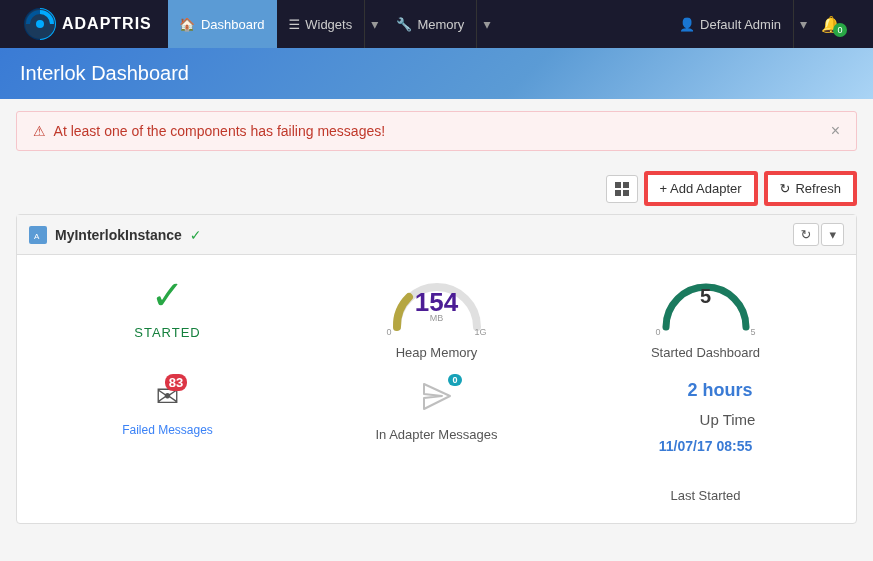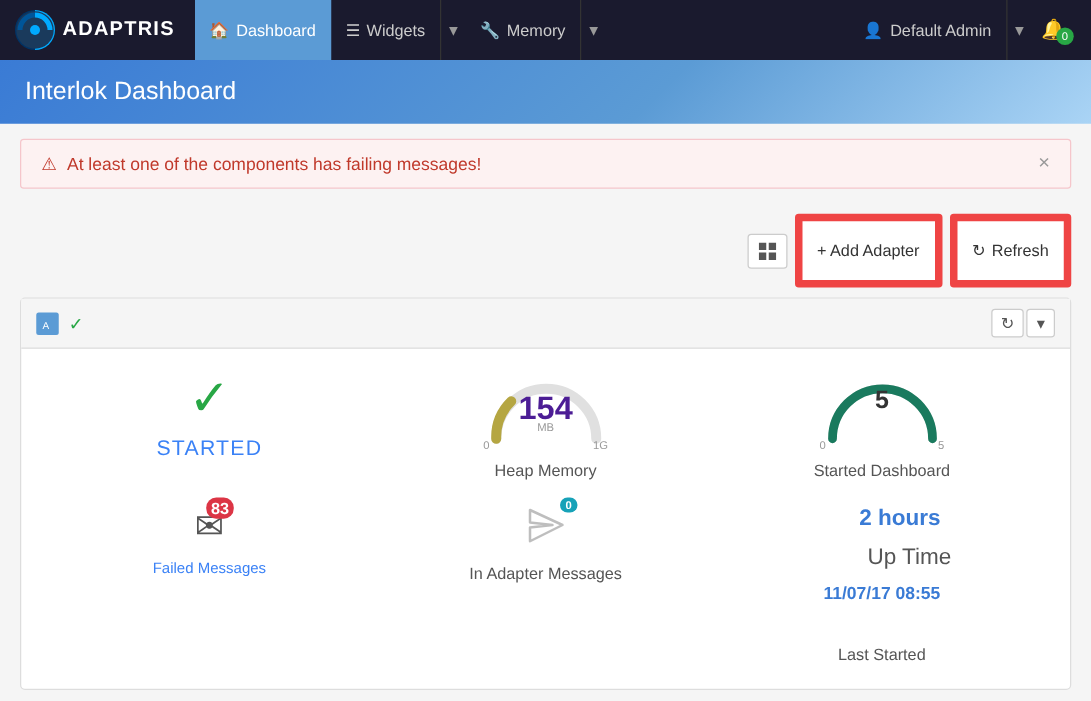--- a/index.html
+++ b/index.html
@@ -4,21 +4,21 @@
   <style>
     * { box-sizing: border-box; margin: 0; padding: 0; }
     body { font-family: 'Helvetica Neue', Arial, sans-serif; font-size: 14px; background: #f5f5f5; }
 
     
     .navbar {
       background: #1a1a2e;
       display: flex;
       align-items: center;
       height: 48px;
-      padding: 0 12px;
+      padding: 0 24px;
       gap: 0;
     }
     .navbar-brand {
       display: flex;
       align-items: center;
       margin-right: 16px;
     }
     .navbar-brand .logo-circle {
       width: 32px;
       height: 32px;
@@ -112,22 +112,22 @@
       display: flex;
       justify-content: flex-end;
       align-items: center;
       padding: 8px 16px;
       gap: 6px;
     }
     .btn {
       display: flex;
       align-items: center;
       gap: 5px;
-      padding: 16px 12px;
-      border: 6px solid #ef4444;
+      padding: 6px 12px;
+      border: 4px solid #ef4444;
       background: white;
       border-radius: 3px;
       cursor: pointer;
       font-size: 13px;
       color: #333;
     }
     .btn-grid {
       padding: 6px 8px;
       border: 1px solid #ccc;
       background: white;
@@ -208,22 +208,22 @@
       text-align: center;
     }
 
     
     .status-check {
       color: #28a745;
       font-size: 40px;
       line-height: 1;
     }
     .status-label {
-      color: #3b82f6;
-      font-size: 17px;
+      color: #15803d;
+      font-size: 13px;
       letter-spacing: 1px;
     }
 
     
     .gauge-container {
       position: relative;
       width: 100px;
       height: 60px;
     }
     .gauge-value {
@@ -320,21 +320,21 @@
 
     .uptime-value {
       font-size: 18px;
       font-weight: bold;
       color: #3a7bd5;
       text-align: center;
       margin-left: 29px;
     }
     .uptime-label {
       color: #555;
-      font-size: 18px;
+      font-size: 15px;
       text-align: center;
       margin-left: 44px;
     }
     .last-started-value {
       font-size: 14px;
       font-weight: bold;
       color: #3a7bd5;
       text-align: left;
     }
     .last-started-label {
@@ -421,20 +421,21 @@
 
 <div class="adapter-panel">
   <div class="adapter-header">
     <div class="adapter-header-left">
       <div class="adapter-icon">
         <svg width="12" height="12" viewBox="0 0 12 12">
           <rect width="12" height="12" fill="#5b9bd5" rx="2"></rect>
           <text x="2" y="10" font-size="8" fill="white">A</text>
         </svg>
       </div>
+      <span class="adapter-name">MyInterlokInstance</span>
       <span class="check-green">✓</span>
     </div>
     <div class="adapter-header-right">
       <button class="adapter-btn">↻</button>
       <button class="adapter-btn">▾</button>
     </div>
   </div>
 
   <div class="adapter-body">
 

